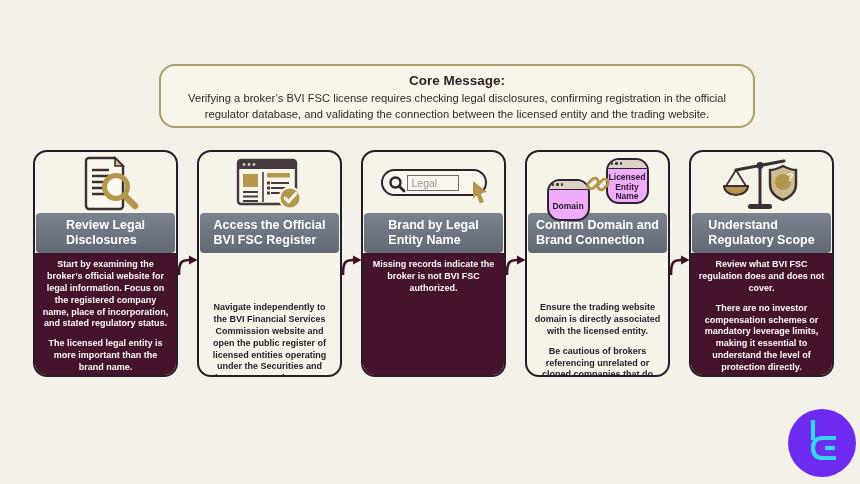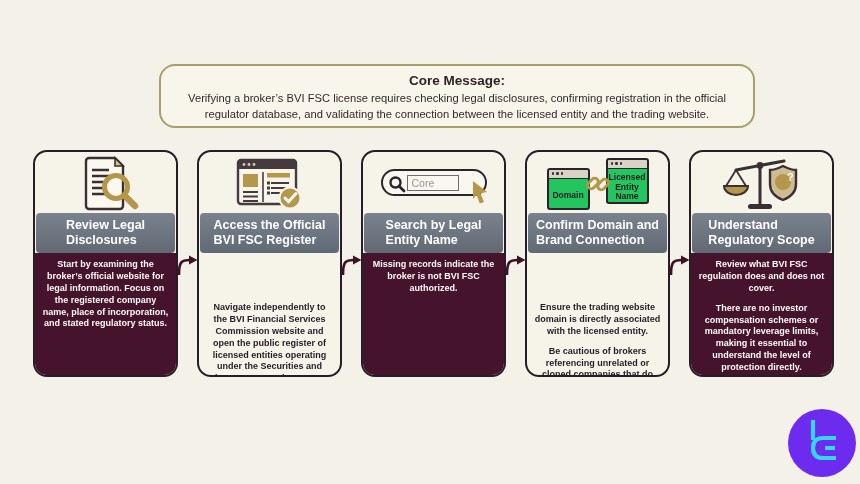--- a/index.html
+++ b/index.html
@@ -60,21 +60,21 @@
   .name-box{
     margin-left:24px;width:52px;height:16px;border:1.5px solid #716a6e;
     box-sizing:border-box;display:flex;align-items:center;padding-left:4px;
     font-size:10.5px;color:#9a9198;
   }
   .pill-glass{position:absolute;left:5px;top:4px;}
   .pill-cursor{position:absolute;right:-6px;top:9px;}
   .winpair{position:relative;width:102px;height:52px;}
   .miniwin{
     position:absolute;width:43px;box-sizing:border-box;border:2px solid #2a222c;
-    border-radius:3px;background:#22c55e;overflow:hidden;
+    border-radius:13px;background:#f0abfc;overflow:hidden;
   }
   .miniwin .winbar{height:8px;background:#d9d2c5;border-bottom:1.5px solid #2a222c;
     display:flex;align-items:center;gap:2px;padding-left:3px;}
   .miniwin .dot{width:2.5px;height:2.5px;border-radius:50%;background:#3a3136;}
   .winlabel{
     display:flex;align-items:center;justify-content:center;text-align:center;
     font-size:8.5px;font-weight:bold;color:#241c26;line-height:1.15;padding:2px;
   }
   .chain{position:absolute;left:39px;top:16px;}
   .shield-q{
@@ -109,20 +109,21 @@
             <line x1="23" y1="39" x2="36" y2="39"></line>
           </g>
           <circle cx="47" cy="32" r="11.5" fill="none" stroke="#b4974a" stroke-width="5"></circle>
           <line x1="55.5" y1="40.5" x2="66" y2="51" stroke="#b4974a" stroke-width="6.5" stroke-linecap="round"></line>
         </svg>
       </div>
       <div class="band">Review Legal
 Disclosures</div>
       <div class="cardbody dark">
         <p>Start by examining the broker’s official website for legal information. Focus on the registered company name, place of incorporation, and stated regulatory status.</p>
+        <p>The licensed legal entity is more important than the brand name.</p>
       </div>
     </div>
 
     <div class="gap">
       <svg width="24" height="24" viewBox="0 0 24 24">
         <path d="M3 22 C3 9 5 7 14 7" fill="none" stroke="#3f1127" stroke-width="2.6"></path>
         <path d="M13 2.5 L21.5 7 L13 11.5 Z" fill="#3f1127"></path>
       </svg>
     </div>
 
@@ -171,44 +172,44 @@
       </svg>
     </div>
 
     <div class="card">
       <div class="icon-zone">
         <div class="search-pill">
           <svg class="pill-glass" width="18" height="18" viewBox="0 0 18 18">
             <circle cx="7.5" cy="7.5" r="5" fill="none" stroke="#2a222c" stroke-width="2.4"></circle>
             <line x1="11" y1="11" x2="16" y2="16" stroke="#2a222c" stroke-width="2.8" stroke-linecap="round"></line>
           </svg>
-          <span class="name-box">Core</span>
+          <span class="name-box">Legal</span>
           <svg class="pill-cursor" width="20" height="26" viewBox="0 0 20 26">
             <path d="M2 1 L16 12 L9.5 13.2 L13 22 L8.8 23.6 L5.6 14.8 L2 19 Z" fill="#b4974a"></path>
           </svg>
         </div>
       </div>
-      <div class="band">Search by Legal
+      <div class="band">Brand by Legal
 Entity Name</div>
       <div class="cardbody dark">
         <p>Missing records indicate the broker is not BVI FSC authorized.</p>
       </div>
     </div>
 
     <div class="gap">
       <svg width="24" height="24" viewBox="0 0 24 24">
         <path d="M3 22 C3 9 5 7 14 7" fill="none" stroke="#3f1127" stroke-width="2.6"></path>
         <path d="M13 2.5 L21.5 7 L13 11.5 Z" fill="#3f1127"></path>
       </svg>
     </div>
 
     <div class="card">
       <div class="icon-zone">
         <div class="winpair">
-          <div class="miniwin" style="left:0;top:11px;height:42px;">
+          <div class="miniwin" style="left:0;top:22px;height:42px;">
             <div class="winbar">
                 <span class="dot"></span>
                 <span class="dot"></span>
                 <span class="dot"></span>
               </div>
             <div class="winlabel" style="height:30px;">Domain</div>
           </div>
           <div class="miniwin" style="left:59px;top:1px;height:46px;">
             <div class="winbar">
                 <span class="dot"></span>

